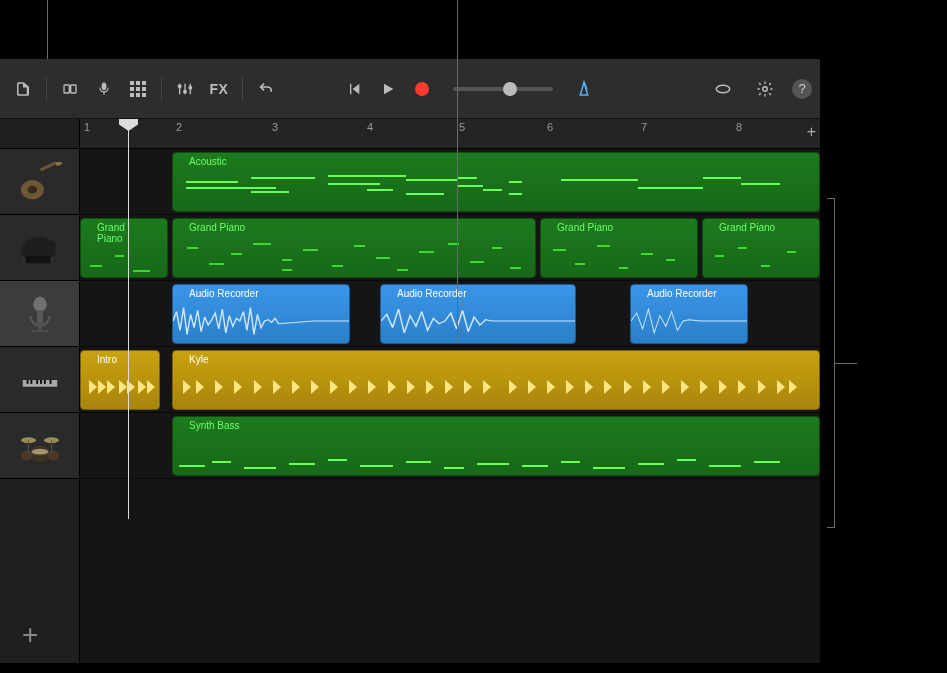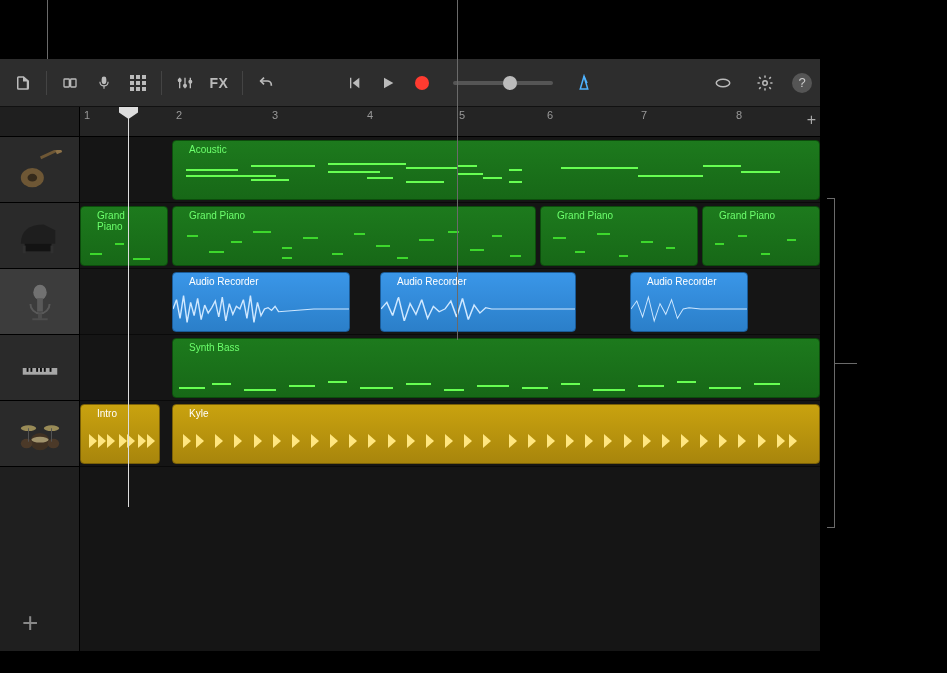--- a/index.html
+++ b/index.html
@@ -1,18 +1,18 @@
 <!DOCTYPE html>
 <html><head>
 <meta charset="utf-8">
 <style>
 *{margin:0;padding:0;box-sizing:border-box;font-family:-apple-system,BlinkMacSystemFont,"Helvetica Neue",sans-serif}
 body{background:#000;width:947px;height:673px;position:relative;overflow:hidden}
 .app{position:absolute;left:0;top:59px;width:820px;height:592px;background:#1a1a1a}
-.toolbar{height:48px;background:#2d2d2d;display:flex;align-items:center;padding:0 8px;gap:4px;border-bottom:1px solid #111}
+.toolbar{height:60px;background:#2d2d2d;display:flex;align-items:center;padding:0 8px;gap:4px;border-bottom:1px solid #111}
 .tb-btn{width:30px;height:30px;display:flex;align-items:center;justify-content:center;color:#bbb;border-radius:4px;cursor:pointer}
 .tb-btn.fx{font-size:14px;font-weight:600;letter-spacing:0.5px}
 .tb-sep{width:1px;height:24px;background:#444;margin:0 4px}
 .tb-spacer{flex:0 0 auto;width:50px}
 .rec-dot{width:14px;height:14px;border-radius:50%;background:#ff3b30}
 .slider{width:100px;height:4px;background:#555;border-radius:2px;position:relative;margin:0 12px}
 .slider-thumb{position:absolute;width:14px;height:14px;border-radius:50%;background:#bbb;top:-5px;left:50%}
 .metro{color:#4fb3ff}
 .tb-right{margin-left:auto;display:flex;align-items:center;gap:12px}
 .help{width:20px;height:20px;border-radius:50%;background:#555;color:#ccc;font-size:13px;display:flex;align-items:center;justify-content:center}
@@ -324,44 +324,20 @@
                 </svg>
               </div>
           </div>
           <div class="region audio-blue" style="left:550px;width:118px">
             <div class="region-label">Audio Recorder</div>
             <div class="waveform">
                 <svg class="wave-svg" viewBox="0 0 100 30" preserveAspectRatio="none">
                   <path d="M0,15 L5,9 L10,21 L15,6 L20,24 L25,11 L30,19 L35,8 L40,22 L45,15 L50,14 L60,15 L100,15" stroke="#cfe8ff" stroke-width="0.8" fill="none"></path>
                 </svg>
               </div>
-          </div>
-        </div>
-
-        <div class="track-lane">
-          <div class="region midi-green" style="left:92px;width:648px">
-            <div class="region-label">Synth Bass</div>
-            <div class="midi-notes">
-              <div class="note" style="left:1%;width:4%;top:32px"></div>
-                <div class="note" style="left:6%;width:3%;top:28px"></div>
-              <div class="note" style="left:11%;width:5%;top:34px"></div>
-                <div class="note" style="left:18%;width:4%;top:30px"></div>
-              <div class="note" style="left:24%;width:3%;top:26px"></div>
-                <div class="note" style="left:29%;width:5%;top:32px"></div>
-              <div class="note" style="left:36%;width:4%;top:28px"></div>
-                <div class="note" style="left:42%;width:3%;top:34px"></div>
-              <div class="note" style="left:47%;width:5%;top:30px"></div>
-                <div class="note" style="left:54%;width:4%;top:32px"></div>
-              <div class="note" style="left:60%;width:3%;top:28px"></div>
-                <div class="note" style="left:65%;width:5%;top:34px"></div>
-              <div class="note" style="left:72%;width:4%;top:30px"></div>
-                <div class="note" style="left:78%;width:3%;top:26px"></div>
-              <div class="note" style="left:83%;width:5%;top:32px"></div>
-                <div class="note" style="left:90%;width:4%;top:28px"></div>
-            </div>
           </div>
         </div>
 
         <div class="track-lane">
           <div class="region drummer" style="left:0px;width:80px">
             <div class="region-label">Intro</div>
             <div class="drum-hits">
               <div class="hit" style="left:5%"></div>
                 <div class="hit" style="left:18%"></div>
                 <div class="hit" style="left:32%"></div>
@@ -403,16 +379,40 @@
                 <div class="hit" style="left:79%"></div>
               <div class="hit" style="left:82%"></div>
                 <div class="hit" style="left:85%"></div>
                 <div class="hit" style="left:88%"></div>
               <div class="hit" style="left:91%"></div>
                 <div class="hit" style="left:94%"></div>
                 <div class="hit" style="left:96%"></div>
             </div>
           </div>
         </div>
+
+        <div class="track-lane">
+          <div class="region midi-green" style="left:92px;width:648px">
+            <div class="region-label">Synth Bass</div>
+            <div class="midi-notes">
+              <div class="note" style="left:1%;width:4%;top:32px"></div>
+                <div class="note" style="left:6%;width:3%;top:28px"></div>
+              <div class="note" style="left:11%;width:5%;top:34px"></div>
+                <div class="note" style="left:18%;width:4%;top:30px"></div>
+              <div class="note" style="left:24%;width:3%;top:26px"></div>
+                <div class="note" style="left:29%;width:5%;top:32px"></div>
+              <div class="note" style="left:36%;width:4%;top:28px"></div>
+                <div class="note" style="left:42%;width:3%;top:34px"></div>
+              <div class="note" style="left:47%;width:5%;top:30px"></div>
+                <div class="note" style="left:54%;width:4%;top:32px"></div>
+              <div class="note" style="left:60%;width:3%;top:28px"></div>
+                <div class="note" style="left:65%;width:5%;top:34px"></div>
+              <div class="note" style="left:72%;width:4%;top:30px"></div>
+                <div class="note" style="left:78%;width:3%;top:26px"></div>
+              <div class="note" style="left:83%;width:5%;top:32px"></div>
+                <div class="note" style="left:90%;width:4%;top:28px"></div>
+            </div>
+          </div>
+        </div>
       </div>
     </div>
   </div>
 </div>
 
 </body></html>

